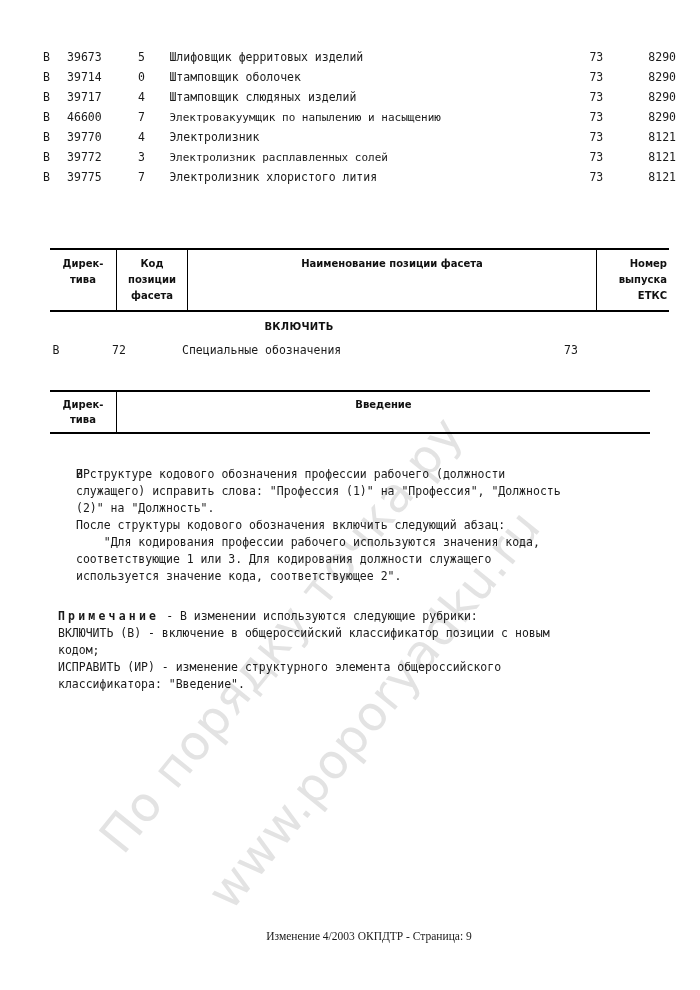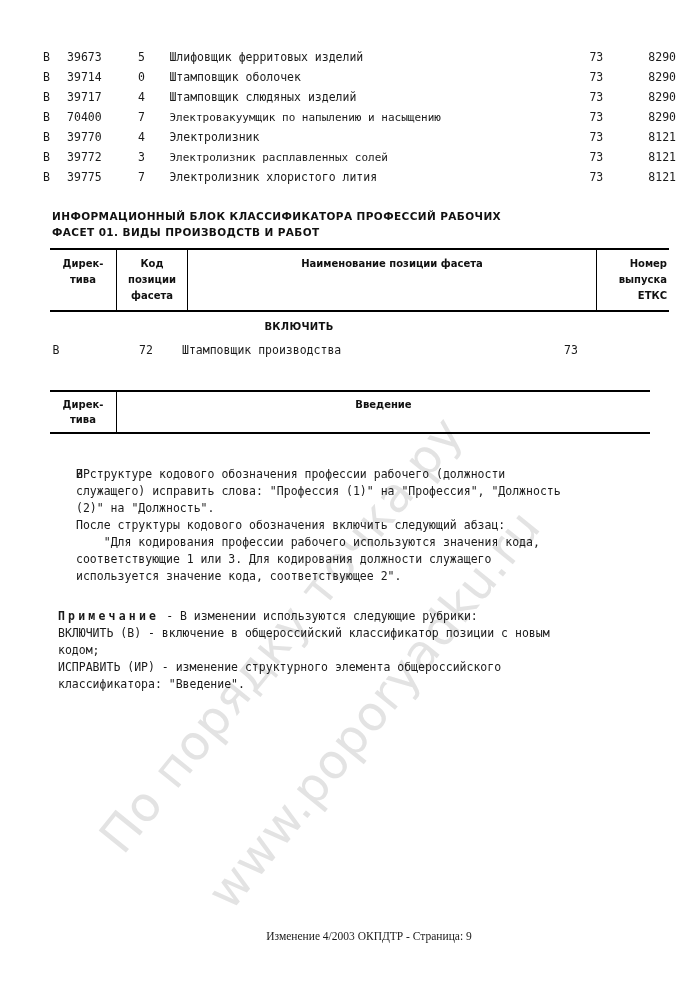--- a/index.html
+++ b/index.html
@@ -144,21 +144,21 @@
     width: 700px;
     font-size: 11.5px;
   }
   .include-row table {
     border-collapse: collapse;
     width: 700px;
     table-layout: fixed;
   }
   .include-row td { padding: 0; white-space: nowrap; }
   .ir-dir   { width: 112px; text-align: center; }
-  .ir-code  { width: 68px;  text-align: center; }
+  .ir-code  { width: 68px;  }
   .ir-name  { width: 360px; text-align: left; padding-left: 2px !important; }
   .ir-issue { width: 160px; text-align: left; padding-left: 22px !important; }
 
   
   .intro-table {
     position: absolute;
     left: 50px;
     top: 390px;
     width: 600px;
     border-collapse: collapse;
@@ -260,21 +260,21 @@
           <tr>
             <td class="col-dir">В</td>
             <td class="col-code">39717</td>
             <td class="col-chk">4</td>
             <td class="col-name">Штамповщик слюдяных изделий</td>
             <td class="col-issue">73</td>
             <td class="col-etks">8290</td>
           </tr>
           <tr>
             <td class="col-dir">В</td>
-            <td class="col-code">70400</td>
+            <td class="col-code">46600</td>
             <td class="col-chk">7</td>
             <td class="col-name wrapname">Электровакуумщик по напылению и насыщению</td>
             <td class="col-issue">73</td>
             <td class="col-etks">8290</td>
           </tr>
           <tr>
             <td class="col-dir">В</td>
             <td class="col-code">39770</td>
             <td class="col-chk">4</td>
             <td class="col-name">Электролизник</td>
@@ -294,24 +294,20 @@
             <td class="col-code">39775</td>
             <td class="col-chk">7</td>
             <td class="col-name">Электролизник хлористого лития</td>
             <td class="col-issue">73</td>
             <td class="col-etks">8121</td>
           </tr>
         </tbody>
     </table>
   </div>
 
-  <div class="block-title">
-    <div>ИНФОРМАЦИОННЫЙ БЛОК КЛАССИФИКАТОРА ПРОФЕССИЙ РАБОЧИХ</div>
-    <div>ФАСЕТ 01. ВИДЫ ПРОИЗВОДСТВ И РАБОТ</div>
-  </div>
 
   <table class="facet-table">
     <thead>
       <tr>
         <th class="th-dir" style="white-space:pre-line;">Дирек-
 тива</th>
         <th class="th-code" style="white-space:pre-line;">Код
 позиции
 фасета</th>
         <th class="th-name">
@@ -325,21 +321,21 @@
   </table>
 
   <div class="section-label" id="label-include">ВКЛЮЧИТЬ</div>
 
   <div class="include-row">
     <table>
       <tbody>
         <tr>
           <td class="ir-dir">В</td>
           <td class="ir-code">72</td>
-          <td class="ir-name">Штамповщик производства</td>
+          <td class="ir-name">Специальные обозначения</td>
           <td class="ir-issue">73</td>
         </tr>
       </tbody>
     </table>
   </div>
 
   <table class="intro-table">
     <thead>
       <tr>
         <th class="it-dir" style="white-space:pre-line;">Дирек-

